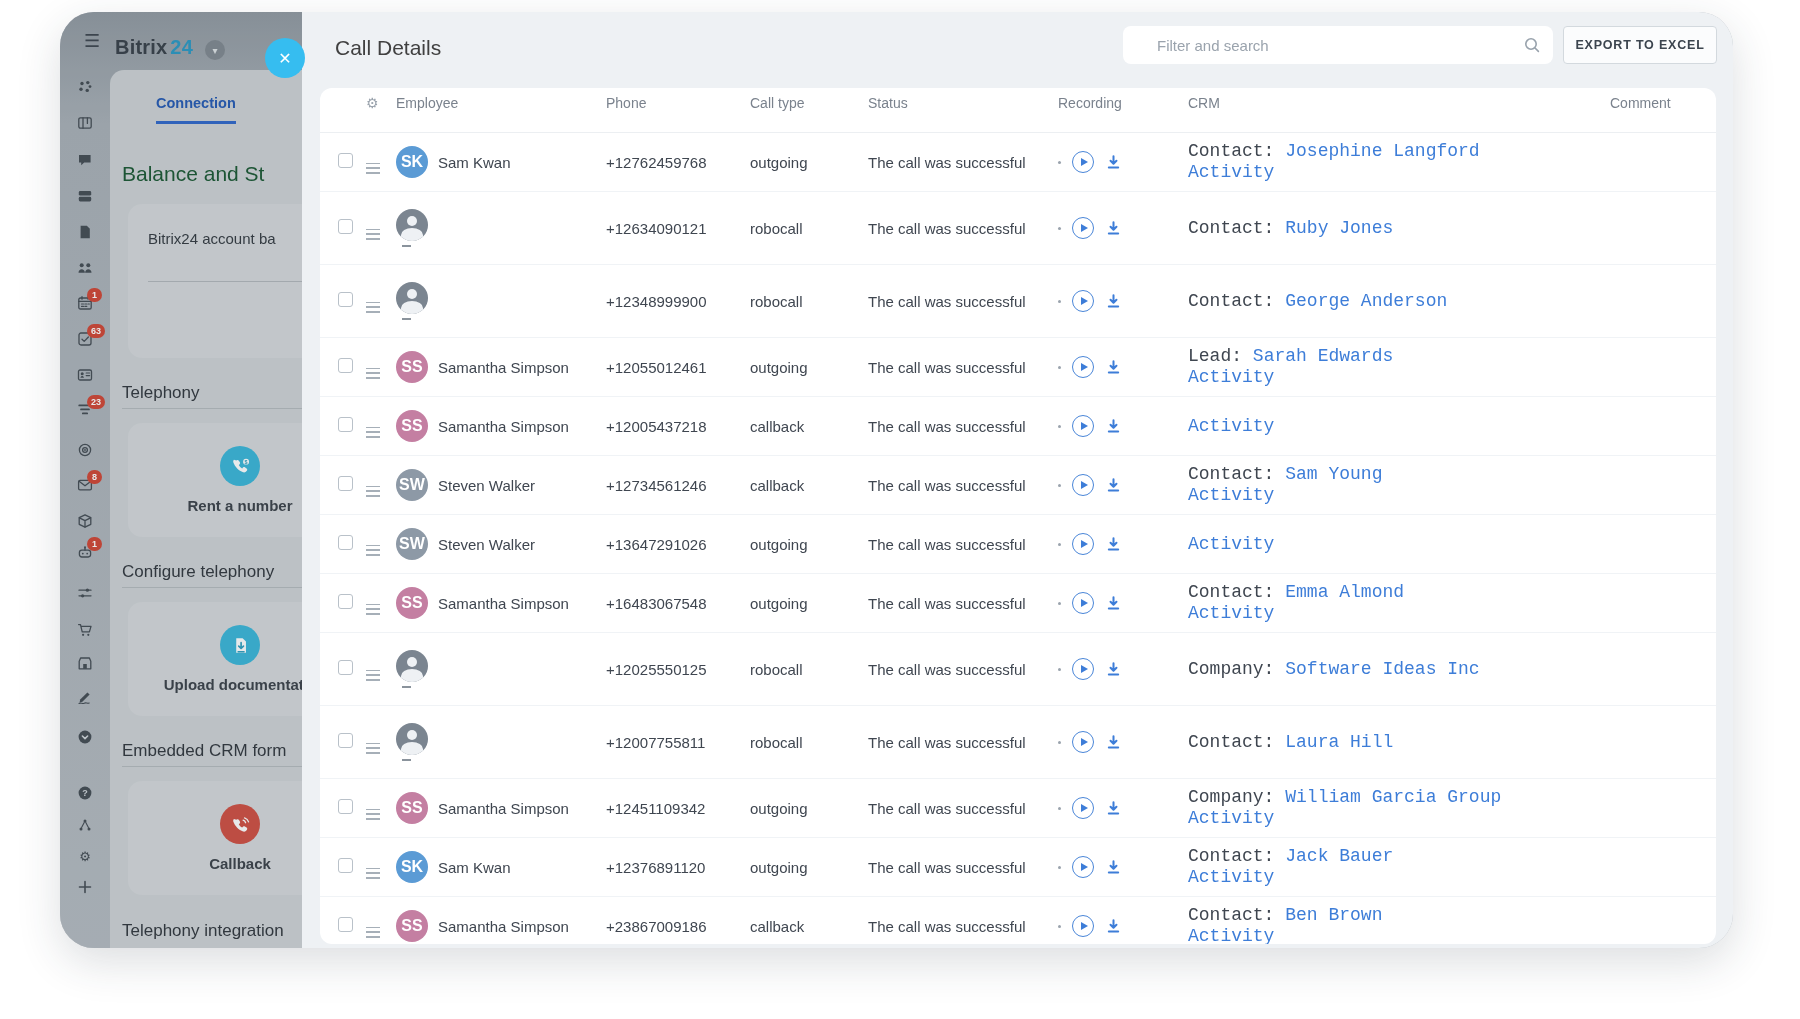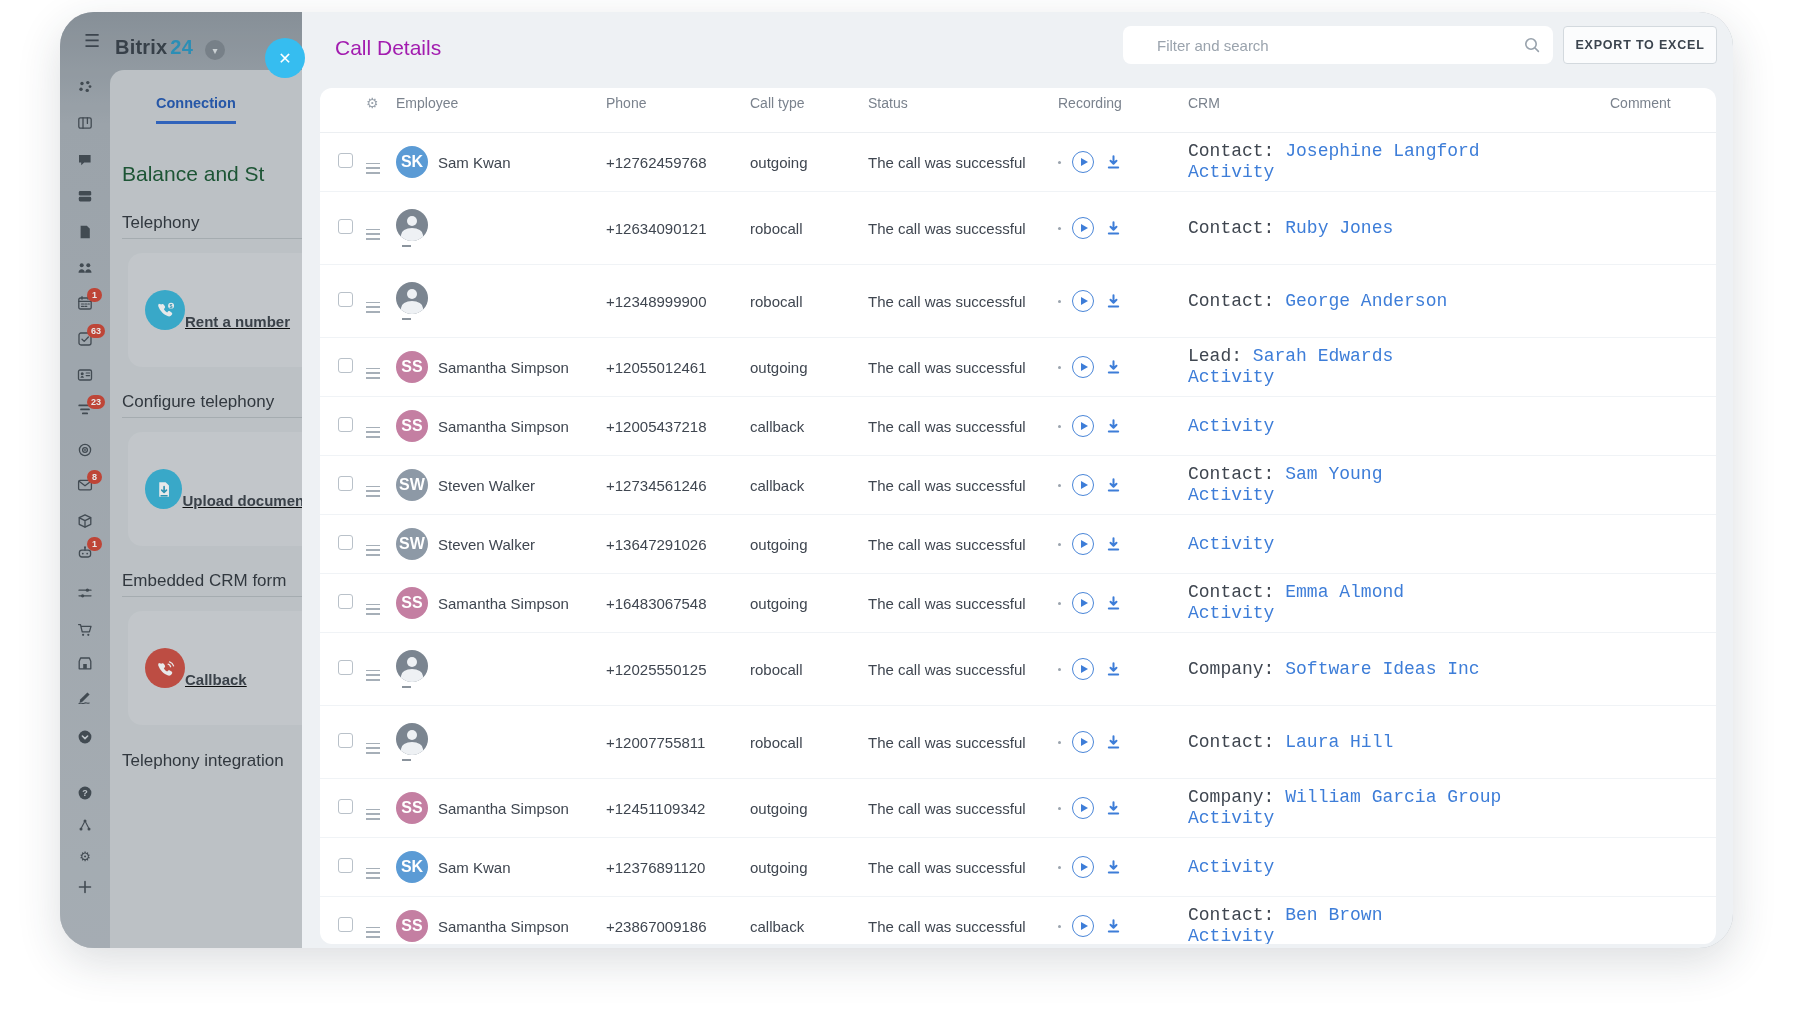--- a/index.html
+++ b/index.html
@@ -33,29 +33,29 @@
     border-top-left-radius:14px; overflow:hidden; padding:0 0 0 12px; }
   .tabs { margin-top:25px; display:flex; align-items:flex-end; }
   .tab { font-size:14.5px; font-weight:bold; color:#1f55b2; margin-left:34px; padding-bottom:10px; border-bottom:3px solid #2b63c9; }
   .big-heading { margin-top:36px; font-size:21px; color:#14532d; line-height:28px; }
   .acct-card { margin-top:16px; margin-left:6px; width:224px; height:154px; background:#d4d7da; border-radius:14px; }
   .acct-text { padding:26px 0 0 20px; font-size:15px; color:#2f353c; }
   .acct-line { margin:34px 20px 0 20px; border-top:1px solid rgba(110,118,126,.35); }
   .sec-heading { margin-top:20px; font-size:17px; color:#2c3138; line-height:30px; border-bottom:1px solid rgba(110,118,126,.28); width:100%; }
   .sec-card { margin-top:14px; margin-left:6px; width:224px; height:114px; background:#d4d7da; border-radius:14px;
     display:flex; flex-direction:column; align-items:center; justify-content:center; }
-  .sec-card-inner { width:190px; display:flex; flex-direction:row; align-items:flex-end;text-decoration:underline; }
+  .sec-card-inner { width:190px; display:flex; flex-direction:column; align-items:center; }
   .circle-ic { width:40px; height:40px; border-radius:50%; display:flex; align-items:center; justify-content:center; }
   .sec-label { margin-top:11px; font-size:15px; font-weight:600; color:#363c44; white-space:nowrap; }
   .footer-heading { margin-top:26px; font-size:17px; color:#2c3138; }
 
   
   .slider { position:absolute; left:242px; top:0; right:0; bottom:0; background:#eef1f4; }
   .s-header { position:relative; height:73px; }
-  .s-title { position:absolute; left:33px; top:24px; font-size:21px; color:#a21caf; }
+  .s-title { position:absolute; left:33px; top:24px; font-size:21px; color:#404040; }
   .search-box { position:absolute; right:180px; top:14px; width:430px; height:38px; background:#fff; border-radius:8px; }
   .search-box input { width:100%; height:100%; border:none; outline:none; background:transparent; border-radius:8px;
     padding:0 40px 0 14px; font-size:15px; color:#39424d; font-family:"Liberation Sans",sans-serif;margin-left:20px; }
   .search-box input::placeholder { color:#9aa3ad; }
   .search-ic { position:absolute; right:12px; top:10px; }
   .export-btn { position:absolute; right:16px; top:14px; width:154px; height:38px; background:#fbfcfd;
     border:1px solid #d3d9de; border-radius:4px; font-size:12.5px; font-weight:bold; letter-spacing:.8px;
     color:#3c454f; display:flex; align-items:center; justify-content:center; cursor:pointer;text-align:center; }
 
   .table-card { position:absolute; left:18px; right:17px; top:76px; bottom:4px; background:#fff; border-radius:12px; overflow:hidden; }
@@ -254,20 +254,24 @@
           </svg>
         </div>
       </div>
 
     <div class="panel">
       <div class="tabs">
         <div class="tab">Connection</div>
 
       </div>
       <div class="big-heading">Balance and St</div>
+      <div class="acct-card">
+        <div class="acct-text">Bitrix24 account ba</div>
+        <div class="acct-line"></div>
+      </div>
       <div id="panel-sections">
           <div class="sec-heading">Telephony</div>
           <div class="sec-card">
             <div class="sec-card-inner">
               <span class="circle-ic" style="background:#35b4d8">
                 <svg width="19" height="19" viewBox="0 0 16 16">
                   <path d="M4.6 2.9c.6-.6 1.5-.5 2 .2l.9 1.4c.3.5.2 1.2-.2 1.6l-.7.7c.5 1.1 1.7 2.3 2.8 2.8l.7-.7c.4-.4 1.1-.5 1.6-.2l1.4.9c.7.5.8 1.4.2 2l-.8.8c-.6.6-1.5.8-2.3.5-1.8-.7-3.6-1.8-5-3.2-1.4-1.4-2.5-3.2-3.2-5-.3-.8-.1-1.7.5-2.3z" fill="#fff"></path>
                   <circle cx="12.7" cy="3.9" r="2.5" fill="#fff"></circle>
                   <text x="12.7" y="5.6" font-size="4.6" text-anchor="middle" fill="#2a9cbe" font-weight="bold">$</text>
                 </svg>
@@ -708,20 +712,21 @@
       <span class="rec-dot"></span>
       <span class="play-btn">
                 <span class="tri"></span>
               </span>
       <svg class="dl" width="17" height="17" viewBox="0 0 16 16" fill="none" stroke="#3d7dd8" stroke-width="1.9" stroke-linecap="round" stroke-linejoin="round">
         <path d="M8 2.2v6.8M5.2 6.4L8 9.2l2.8-2.8"></path>
                 <path d="M3.6 12.8h8.8"></path>
       </svg>
     </div>
     <div class="c-crm">
+      <div><span class="crm-prefix">Contact:</span> <a class="crm-link">Jack Bauer</a></div>
       <a class="crm-link crm-l2">Activity</a>
     </div>
     <div></div>
   </div>
           <div class="tgrid trow">
     <div><span class="cb"></span></div>
     <div><span class="menu-i">
                 <i></i>
                 <i></i>
                 <i></i>

